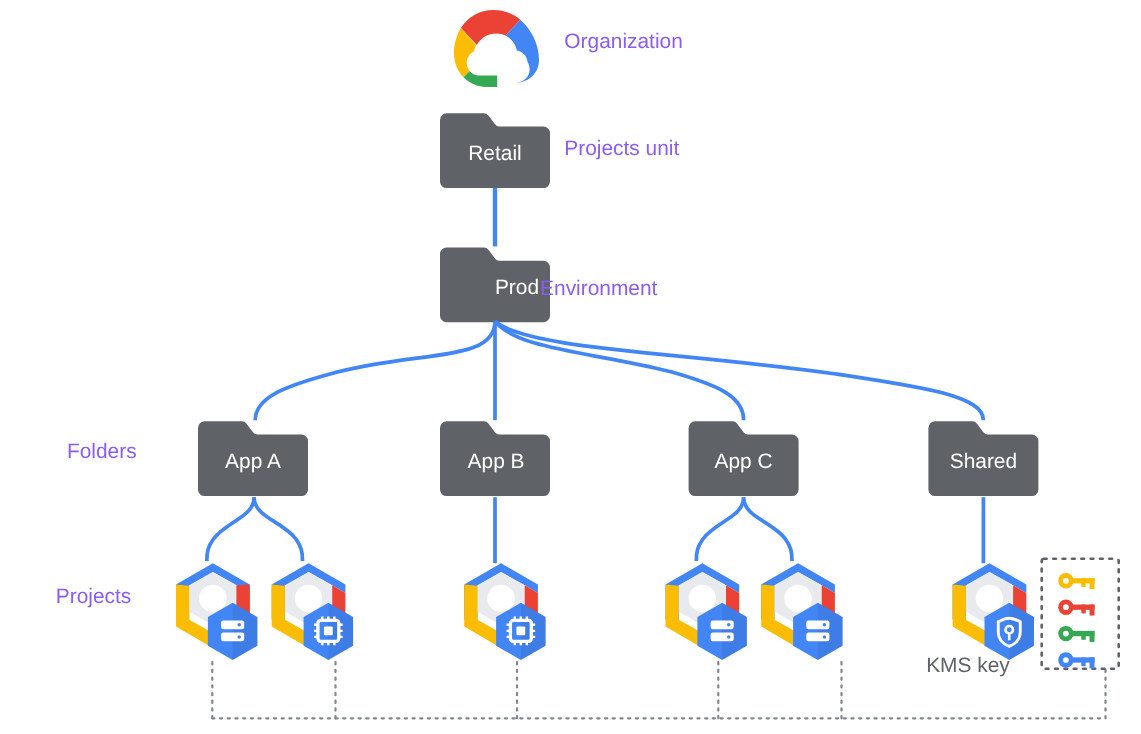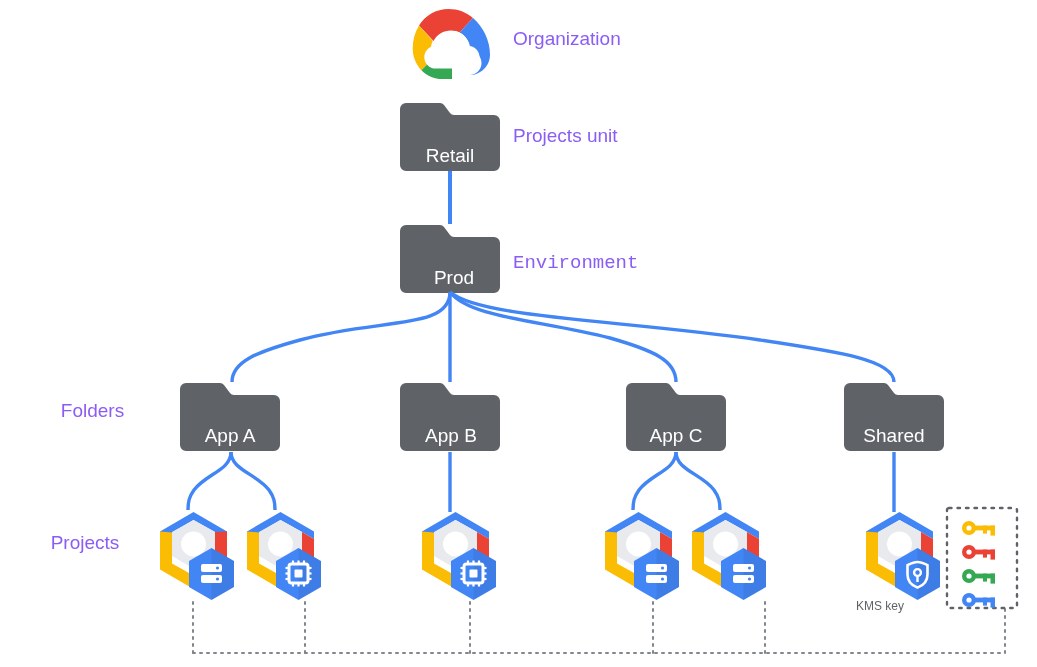--- a/index.html
+++ b/index.html
@@ -7,23 +7,23 @@
     font-family:"Liberation Sans", sans-serif;
     width:1037px;height:667px;position:relative;overflow:hidden;
     -webkit-font-smoothing:antialiased;
   }
   #stage{position:absolute;left:0;top:0;width:1037px;height:667px;}
   svg.layer{position:absolute;left:0;top:0;width:1037px;height:667px;}
   .txt{position:absolute;color:#8b5cf6;font-size:19px;line-height:24px;white-space:pre;}
   .row-label{text-align:center;}
   .folder-label{
     position:absolute;color:#ffffff;font-size:19px;line-height:19px;
-    white-space:pre;text-align:center;margin-top:16px;
+    white-space:pre;text-align:center;
   }
-  .caption{position:absolute;color:#5f6368;font-size:12px;line-height:24px;text-align:center;}
+  .caption{position:absolute;color:#5f6368;font-size:19px;line-height:24px;text-align:center;}
 </style>
 </head>
 <body>
 
 <div id="stage">
 
   <svg class="layer" viewBox="0 0 1037 667">
     <defs>
       <clipPath id="cloudclip">
           <rect x="0" y="0" width="1037" height="667"></rect>
@@ -252,27 +252,27 @@
           <circle cx="7" cy="7" r="2.6" fill="#FFFFFF"></circle>
         <rect x="11" y="4.6" width="22" height="4.8" fill="#4285F4"></rect>
         <rect x="28.5" y="4.6" width="4.5" height="10" fill="#4285F4"></rect>
         <rect x="21" y="4.6" width="4" height="8" fill="#4285F4"></rect>
       </g>
     </g>
   </svg>
 
   <div class="txt" style="left:513px;top:27px;">Organization</div>
   <div class="txt" style="left:513px;top:124px;">Projects unit</div>
-  <div class="txt" style="left:513px;top:251px;font-family:Liberation Mono, monospace;">Environment</div>
+  <div class="txt" style="left:491px;top:251px;">Environment</div>
 
   <div class="txt row-label" style="left:20px;top:399px;width:145px;">Folders</div>
   <div class="txt row-label" style="left:5px;top:531px;width:160px;">Projects</div>
 
   <div class="folder-label" style="left:404px;top:130px;width:92px;">Retail</div>
-  <div class="folder-label" style="left:408px;top:252px;width:92px;">Prod</div>
+  <div class="folder-label" style="left:424px;top:252px;width:92px;">Prod</div>
 
   <div class="folder-label" style="left:184px;top:410px;width:92px;">App A</div>
   <div class="folder-label" style="left:405px;top:410px;width:92px;">App B</div>
   <div class="folder-label" style="left:630px;top:410px;width:92px;">App C</div>
   <div class="folder-label" style="left:848px;top:410px;width:92px;">Shared</div>
 
   <div class="caption" style="left:800px;top:594px;width:160px;">KMS key</div>
 
 </div>
 

